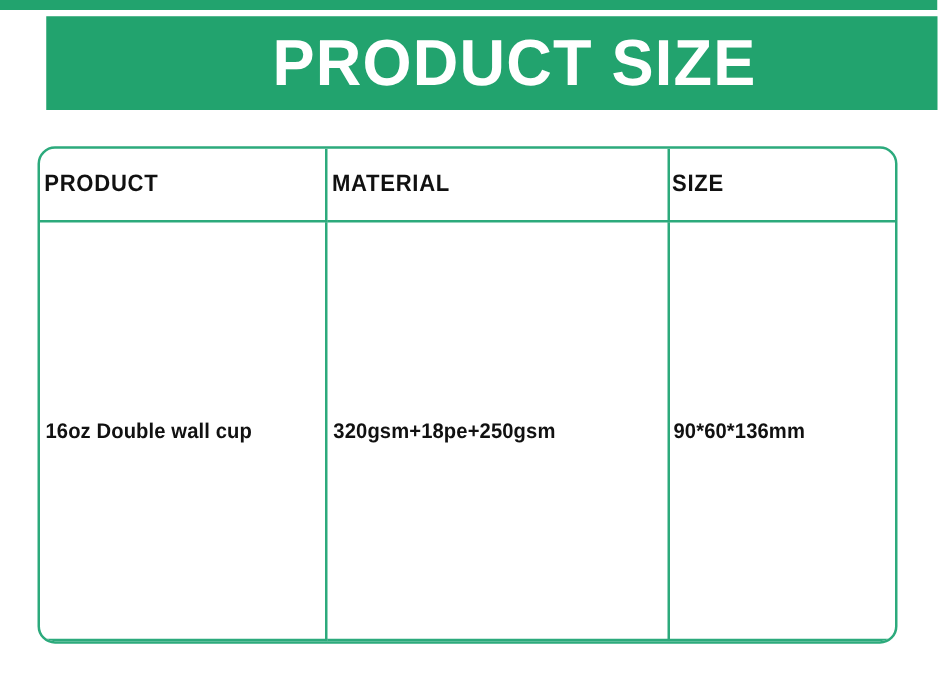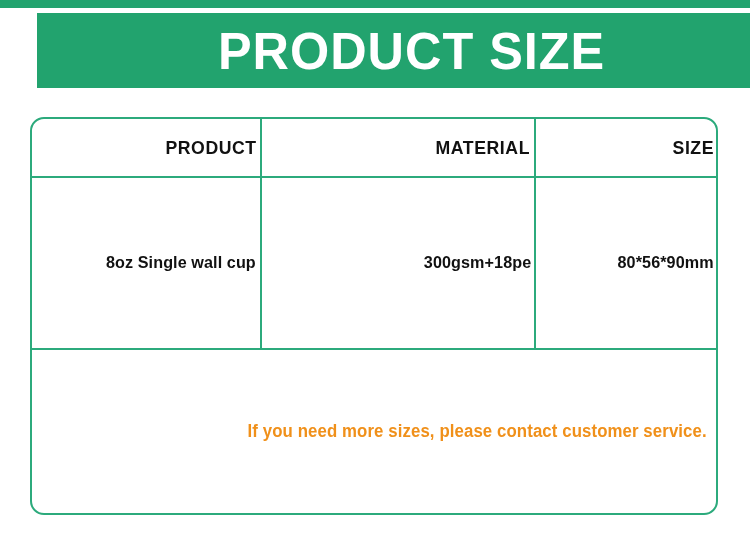--- a/index.html
+++ b/index.html
@@ -72,21 +72,21 @@
     table-layout: fixed;
   }
   table.size-table col.c-product { width: 229px; }
   table.size-table col.c-material { width: 274px; }
   table.size-table col.c-size { width: 181px; }
 
   table.size-table td,
   table.size-table th {
     border-right: 2px solid #2caa7c;
     border-bottom: 2px solid #2caa7c;
-    text-align: right;
+    text-align: left;
     vertical-align: middle;
     padding: 0;
     height: 57px;
     color: #111111;
   }
   table.size-table th:last-child,
   table.size-table td:last-child {
     border-right: none;
   }
 
@@ -147,26 +147,21 @@
           <th>
             <span class="th-label">MATERIAL</span>
           </th>
           <th>
             <span class="th-label">SIZE</span>
           </th>
         </tr>
       </thead>
       <tbody>
         <tr>
-          <td><span class="cell-text">8oz Single wall cup</span></td>
-          <td><span class="cell-text">300gsm+18pe</span></td>
-          <td><span class="cell-text">80*56*90mm</span></td>
-        </tr>
-        <tr class="footer-row">
-          <td colspan="3">
-            <span class="footer-note">If you need more sizes, please contact customer service.</span>
-          </td>
+          <td><span class="cell-text">16oz Double wall cup</span></td>
+          <td><span class="cell-text">320gsm+18pe+250gsm</span></td>
+          <td><span class="cell-text">90*60*136mm</span></td>
         </tr>
       </tbody>
     </table>
   </div>
 
 </div>
 
 </body></html>

